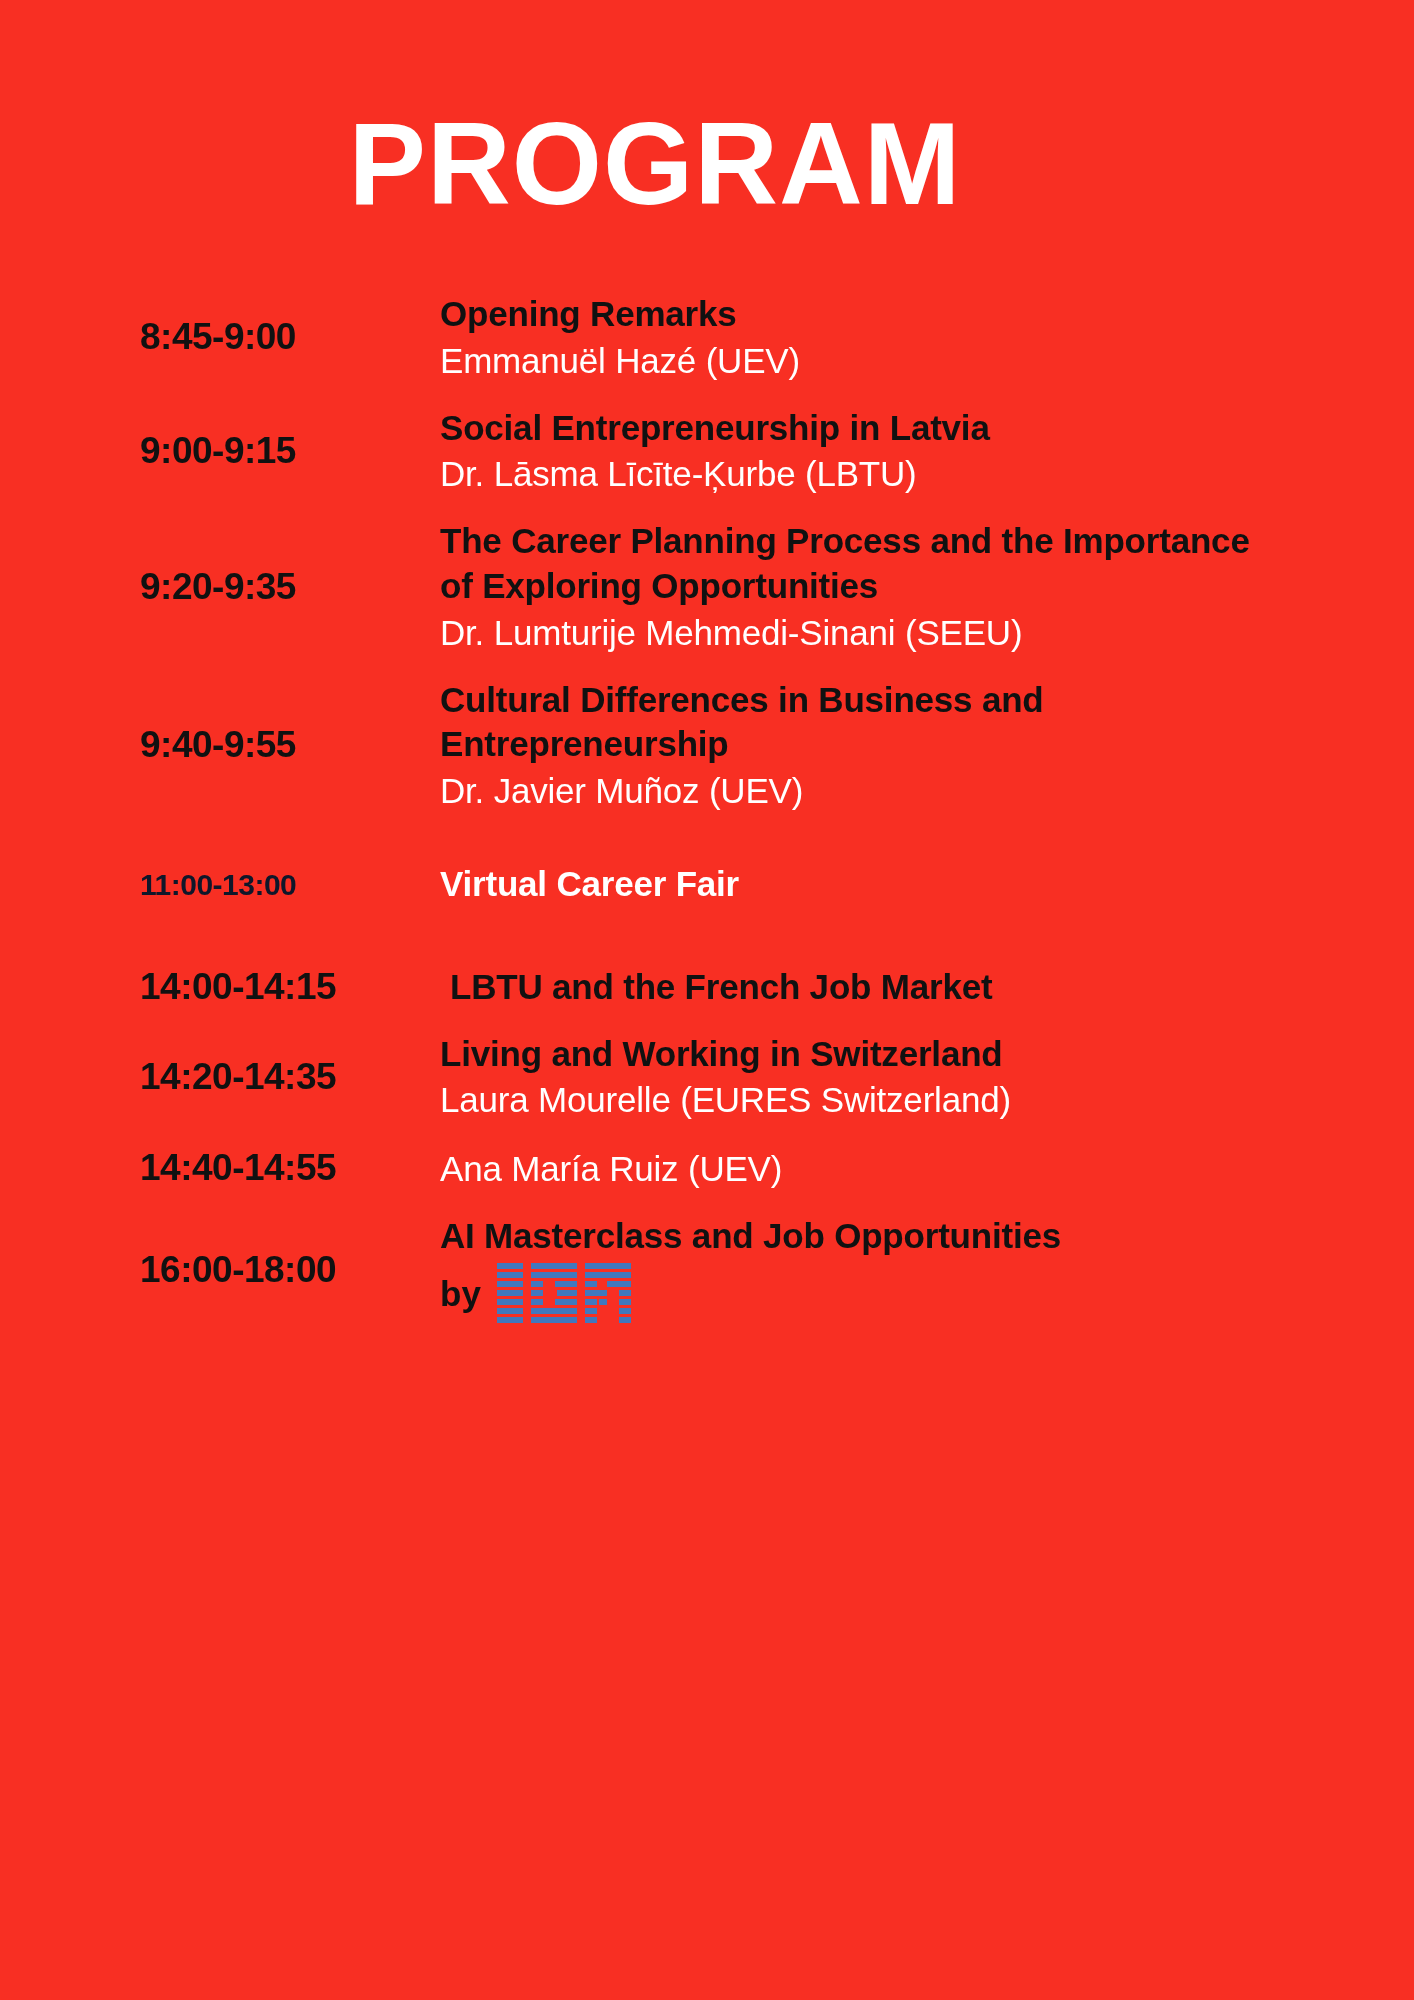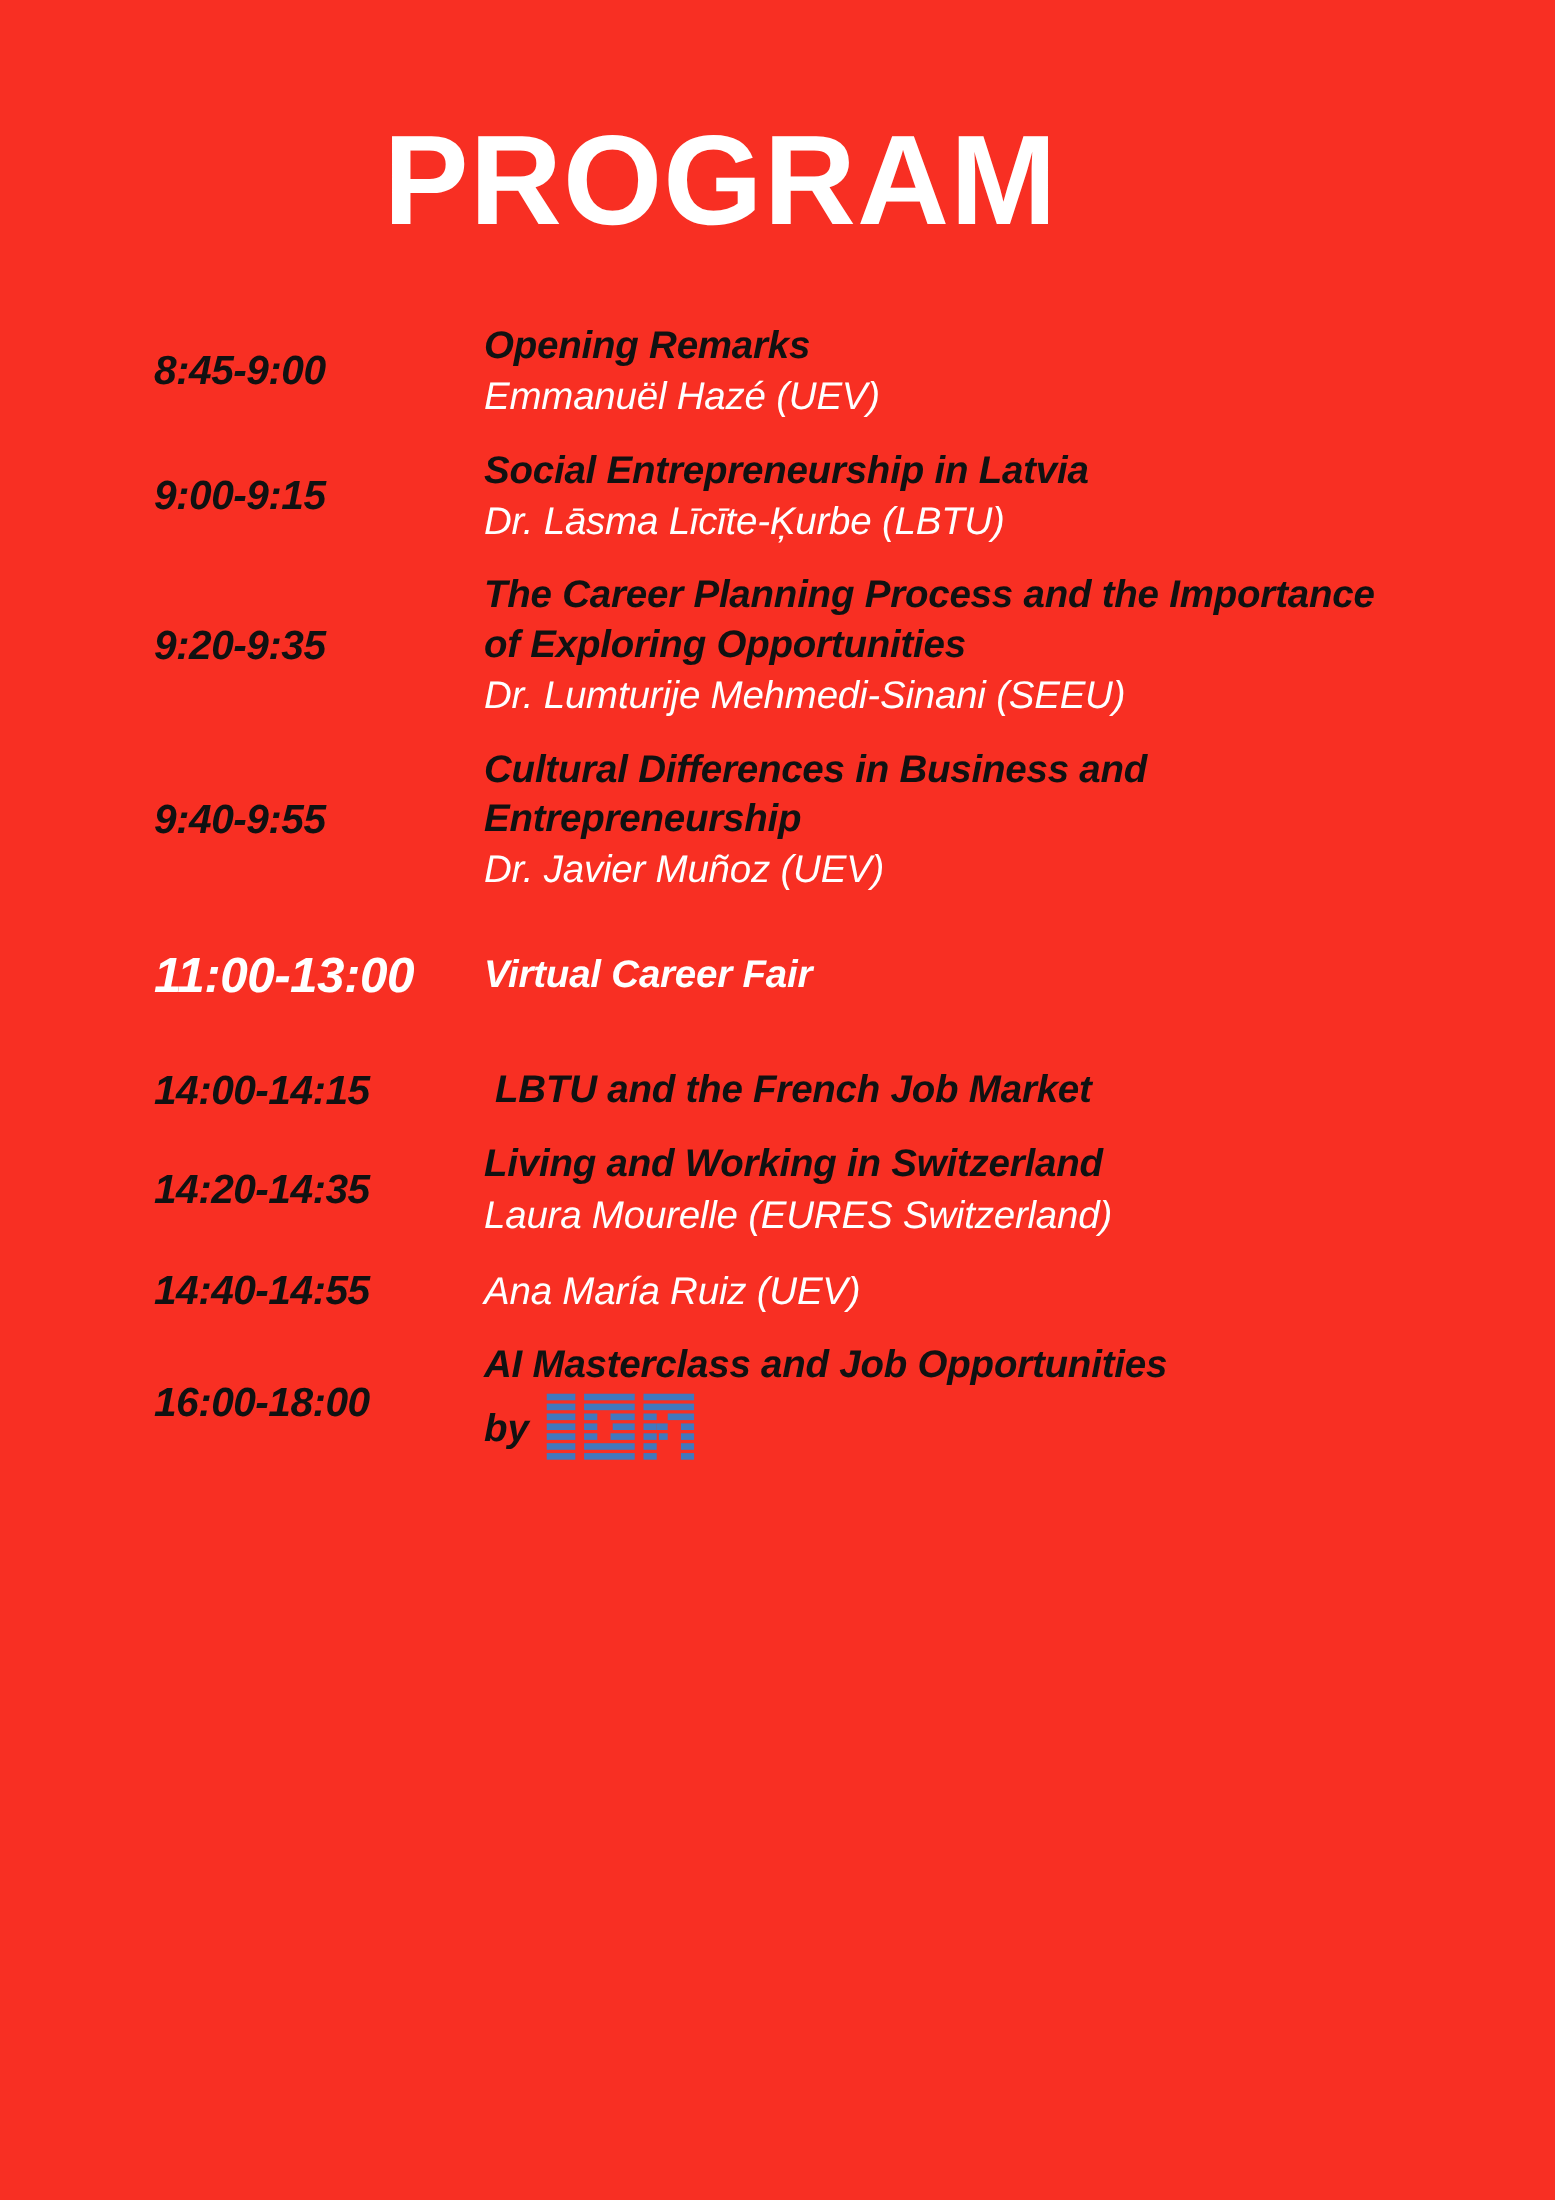--- a/index.html
+++ b/index.html
@@ -32,21 +32,20 @@
     line-height: 1;
     padding-top: 106px;
     font-family: "Liberation Sans", sans-serif;
   }
 
   
   .schedule {
     margin-top: 70px;
     padding-left: 140px;
     padding-right: 50px;
-    font-style: italic;
   }
 
   .row {
     display: flex;
     align-items: center;
     margin-bottom: 22px;
   }
 
   .row-time {
     flex: 0 0 300px;
@@ -81,22 +80,22 @@
     margin-top: 2px;
   }
 
   
   .row.highlight {
     margin-top: 48px;
     margin-bottom: 58px;
     align-items: center;
   }
   .row.highlight .row-time {
-    color: #ffffff;
-    font-size: 45px;
+    color: #0f172a;
+    font-size: 30px;
   }
   .row.highlight .row-title {
     color: #FFFFFF;
     font-size: 35px;
   }
 
   
   .row.indent .row-body {
     padding-left: 10px;
   }

